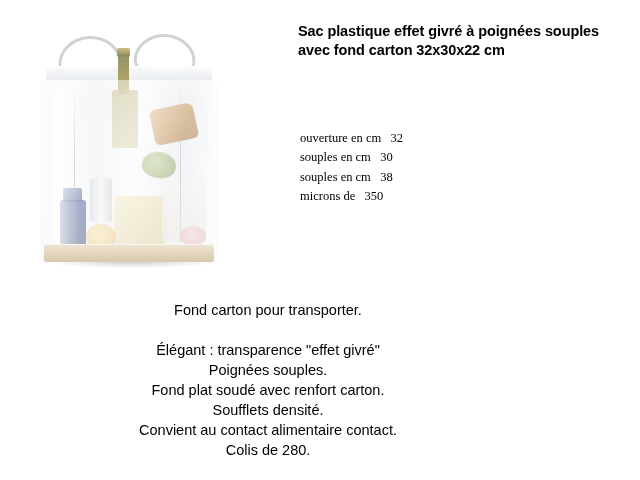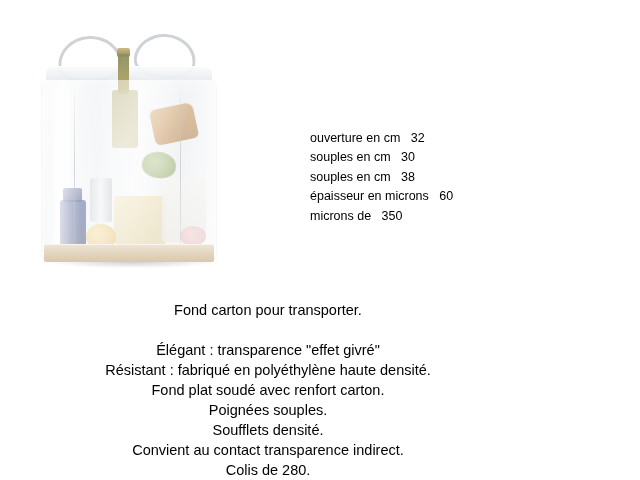--- a/index.html
+++ b/index.html
@@ -228,25 +228,26 @@
     width: 326px;
     font-size: 14.5px;
     font-weight: bold;
     line-height: 1.32;
     letter-spacing: -0.1px;
   }
 
   
   .specs {
     position: absolute;
-    left: 310px;
+    left: 300px;
     top: 129px;
     width: 320px;
     font-size: 12.5px;
     line-height: 1.55;
+    font-family: Liberation Serif, serif;
   }
   .spec-row {
     white-space: pre;
   }
   .spec-label { }
   .spec-gap { display: inline-block; }
   .spec-value { }
 
   
   .desc {
@@ -296,35 +297,34 @@
       <div class="frost"></div>
       <div class="frost-highlight"></div>
 
       <div class="gusset g1"></div>
       <div class="gusset g2"></div>
 
       <div class="bag-base"></div>
     </div>
   </div>
 
+  <div class="title">Sac plastique effet givré à poignées souples avec fond carton 32x30x22 cm</div>
 
   <div class="specs">
       <div class="spec-row"><span class="spec-label">ouverture en cm</span><span class="spec-gap">   </span><span class="spec-value">32</span></div>
       <div class="spec-row"><span class="spec-label">souples en cm</span><span class="spec-gap">   </span><span class="spec-value">30</span></div>
       <div class="spec-row"><span class="spec-label">souples en cm</span><span class="spec-gap">   </span><span class="spec-value">38</span></div>
-      <div class="spec-row"><span class="spec-label">épaisseur en microns</span><span class="spec-gap">   </span><span class="spec-value">60</span></div>
       <div class="spec-row"><span class="spec-label">microns de</span><span class="spec-gap">   </span><span class="spec-value">350</span></div>
     </div>
 
   <div class="desc">
     <div class="lead">Fond carton pour transporter.</div>
     <div class="desc-lines">
         <div class="line">Élégant : transparence "effet givré"</div>
-        <div class="line">Résistant : fabriqué en polyéthylène haute densité.</div>
+        <div class="line">Poignées souples.</div>
         <div class="line">Fond plat soudé avec renfort carton.</div>
-        <div class="line">Poignées souples.</div>
         <div class="line">Soufflets densité.</div>
-        <div class="line">Convient au contact transparence indirect.</div>
+        <div class="line">Convient au contact alimentaire contact.</div>
         <div class="line">Colis de 280.</div>
       </div>
   </div>
 
 </div>
 
 </body></html>

